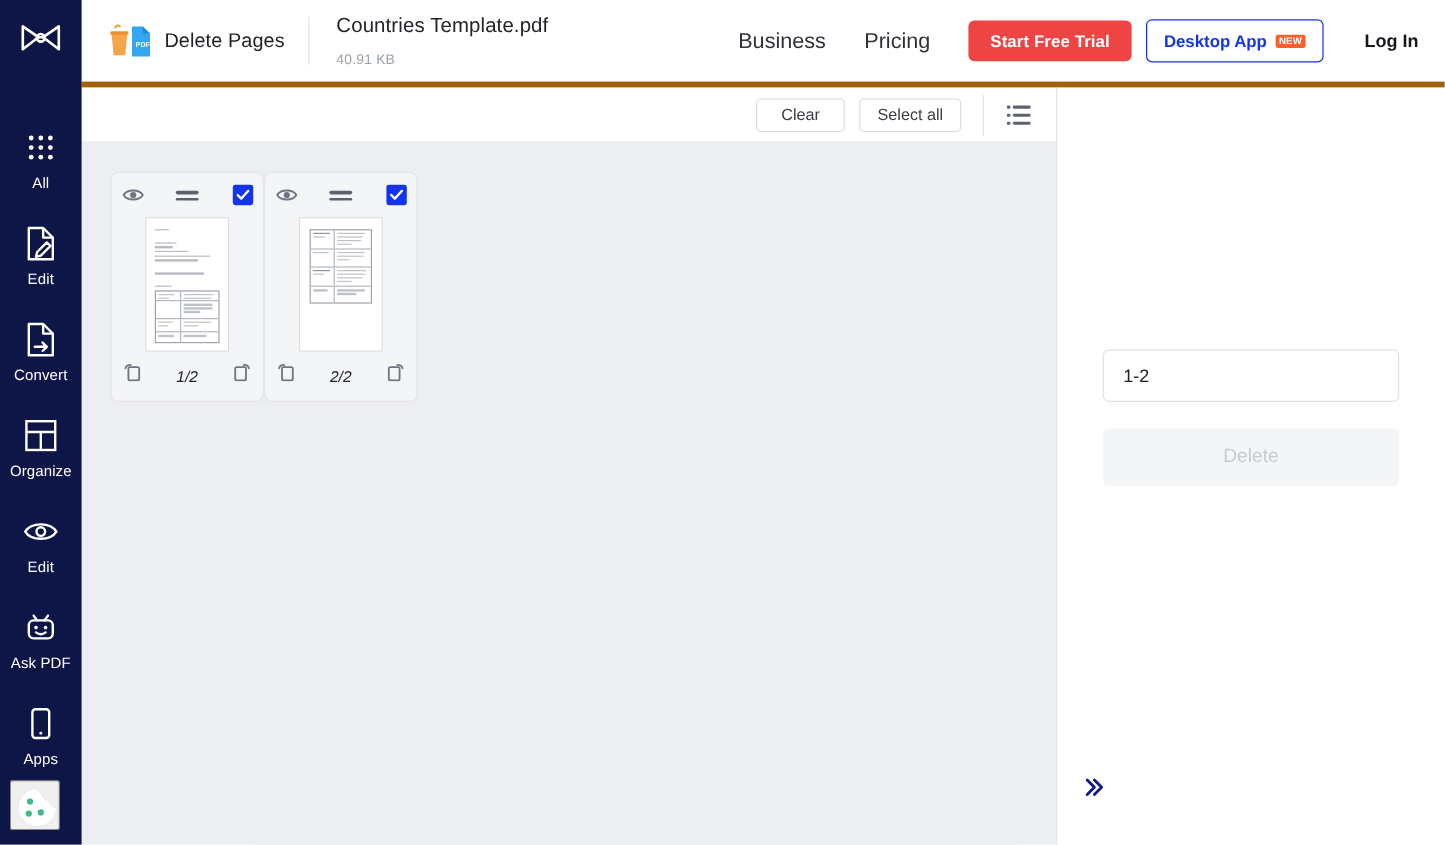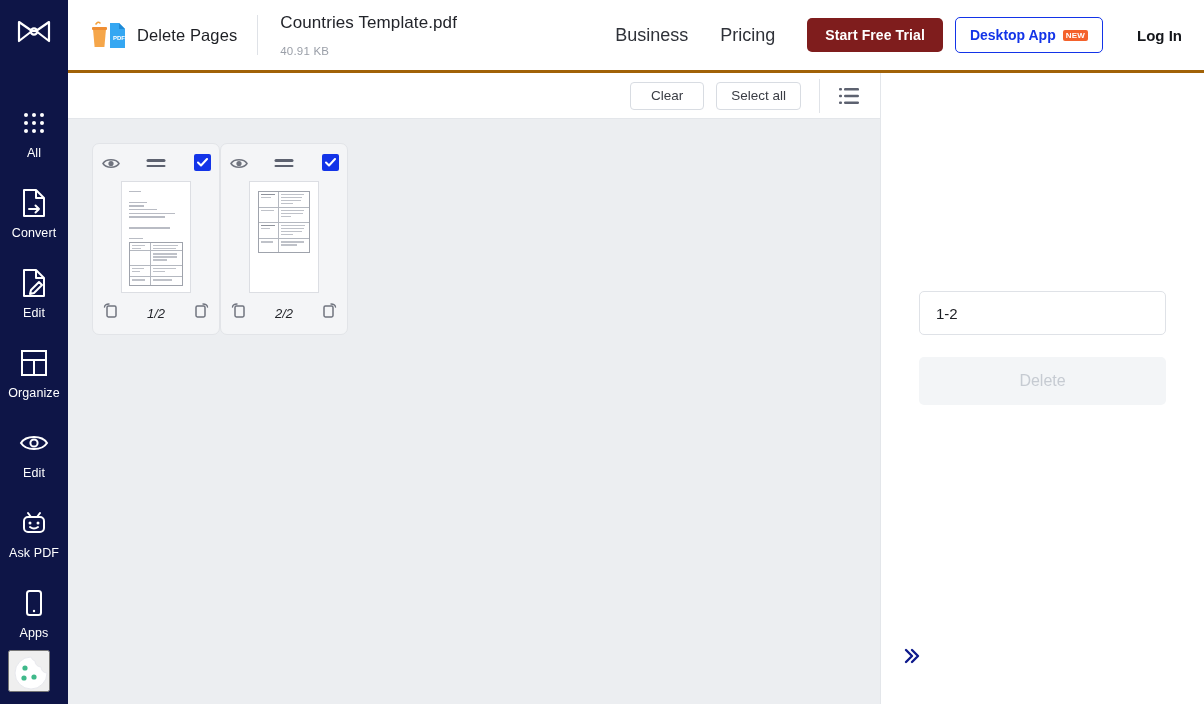--- a/index.html
+++ b/index.html
@@ -35,37 +35,37 @@
     position: absolute; left: 8px; bottom: 12px;
     width: 42px; height: 42px; cursor: pointer;
   }
 
   
   .main { flex: 1 1 auto; height: 704px; display: flex; flex-direction: column; min-width: 0; }
 
   
   .header {
     height: 73px; flex: 0 0 73px; background: #fff;
-    border-bottom: 3px solid #a16207;
+    border-bottom: 5px solid #a16207;
     display: flex; align-items: center; padding: 0 22px 0 20px;
   }
   .tool-brand { display: flex; align-items: center; gap: 9px; }
   .tool-icons { display: flex; align-items: flex-end; gap: 2px; }
   .tool-title { font-size: 16.5px; color: #1d1f24; font-weight: 400; letter-spacing: .1px; }
   .vdiv { width: 1px; height: 40px; background: #dfe2e7; margin: 0 22px 0 20px; }
   .file-meta { display: flex; flex-direction: column; justify-content: center; gap: 12px; }
   .file-name { font-size: 17px; color: #22242a; letter-spacing: .1px; }
   .file-size { font-size: 11.5px; color: #9a9fa8; letter-spacing: .2px; }
   .header-spacer { flex: 1 1 auto; }
   .hnav { display: flex; align-items: center; gap: 0; }
   .hlink {
     font-size: 18px; color: #2f3239; padding: 0 16px; cursor: pointer; text-decoration: none;
   }
   .btn-primary {
-    background: #7f1d1d; color: #fff; font-size: 14px; font-weight: bold;
+    background: #ef4444; color: #fff; font-size: 14px; font-weight: bold;
     border: none; border-radius: 5px; height: 34px; padding: 0 18px;
     margin-left: 16px; cursor: pointer; letter-spacing: .1px;
     font-family: "Liberation Sans", sans-serif;
   }
   .btn-outline {
     background: #fff; color: #1334e8; font-size: 14px; font-weight: bold;
     border: 1.6px solid #1334e8; border-radius: 5px; height: 36px; padding: 0 14px;
     margin-left: 12px; cursor: pointer; display: flex; align-items: center; gap: 7px;
     font-family: "Liberation Sans", sans-serif;
   }
@@ -213,35 +213,35 @@
           </svg>
         </span>
         <span class="nav-label">All</span>
       </div>
 
       <div class="nav-item">
         <span class="nav-icon">
           <svg width="26" height="30" viewBox="0 0 26 30">
             <path d="M3 2 h12 l8 8 v18 H3 Z" fill="none" stroke="#ffffff" stroke-width="2" stroke-linejoin="round"></path>
             <path d="M15 2 v8 h8" fill="none" stroke="#ffffff" stroke-width="2" stroke-linejoin="round"></path>
-            <path d="M8 21 h10 m-3.5 -3.5 l3.5 3.5 -3.5 3.5" fill="none" stroke="#ffffff" stroke-width="2" stroke-linecap="round" stroke-linejoin="round"></path>
-          </svg>
-        </span>
-        <span class="nav-label">Convert</span>
+            <path d="M10 22 l8-8 3 3 -8 8 -4 1 z" fill="none" stroke="#ffffff" stroke-width="2" stroke-linejoin="round"></path>
+          </svg>
+        </span>
+        <span class="nav-label">Edit</span>
       </div>
 
       <div class="nav-item">
         <span class="nav-icon">
           <svg width="26" height="30" viewBox="0 0 26 30">
             <path d="M3 2 h12 l8 8 v18 H3 Z" fill="none" stroke="#ffffff" stroke-width="2" stroke-linejoin="round"></path>
             <path d="M15 2 v8 h8" fill="none" stroke="#ffffff" stroke-width="2" stroke-linejoin="round"></path>
-            <path d="M10 22 l8-8 3 3 -8 8 -4 1 z" fill="none" stroke="#ffffff" stroke-width="2" stroke-linejoin="round"></path>
-          </svg>
-        </span>
-        <span class="nav-label">Edit</span>
+            <path d="M8 21 h10 m-3.5 -3.5 l3.5 3.5 -3.5 3.5" fill="none" stroke="#ffffff" stroke-width="2" stroke-linecap="round" stroke-linejoin="round"></path>
+          </svg>
+        </span>
+        <span class="nav-label">Convert</span>
       </div>
 
       <div class="nav-item">
         <span class="nav-icon">
           <svg width="28" height="28" viewBox="0 0 28 28">
             <rect x="2" y="2" width="24" height="24" fill="none" stroke="#ffffff" stroke-width="2"></rect>
             <path d="M2 11 h24 M14 11 v15" stroke="#ffffff" stroke-width="2"></path>
           </svg>
         </span>
         <span class="nav-label">Organize</span>

